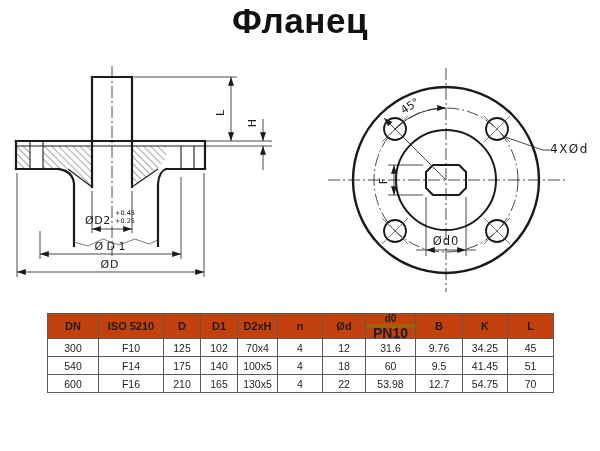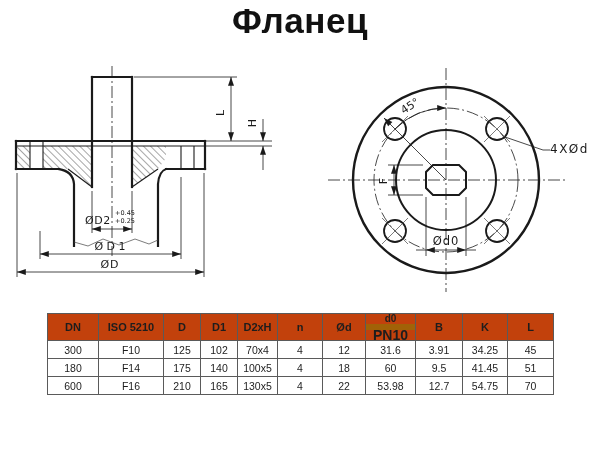--- a/index.html
+++ b/index.html
@@ -9,21 +9,21 @@
          font-size:35px;font-weight:bold;color:#111;letter-spacing:.5px;}
   .view{position:absolute;}
   #sectionView{left:0;top:60px;}
   #frontView{left:300px;top:60px;}
   table.spec{position:absolute;left:47px;top:313px;width:506px;border-collapse:collapse;
              table-layout:fixed;background:#fff;}
   table.spec th,table.spec td{border:1px solid #5a5a5a;text-align:center;vertical-align:middle;
              padding:0;color:#1d1d1d;overflow:hidden;}
   table.spec th{background:#c2410c;font-size:11px;font-weight:bold;height:21px;}
   table.spec td{font-size:10.5px;height:17px;}
-  .split-top{border-bottom:6px solid #a16207;line-height:10px;font-size:10px;}
+  .split-top{border-bottom:4px solid #a16207;line-height:10px;font-size:10px;}
   .split-bottom{line-height:10px;font-size:14px;}
   text{font-family:"DejaVu Sans",sans-serif;fill:#1a1a1a;}
 </style>
 </head>
 <body>
 
 <div class="stage">
 
   <div class="title">Фланец</div>
 
@@ -191,26 +191,26 @@
       <tbody>
         <tr>
           <td>300</td>
           <td>F10</td>
           <td>125</td>
           <td>102</td>
           <td>70x4</td>
           <td>4</td>
           <td>12</td>
           <td>31.6</td>
-          <td>3.91</td>
+          <td>9.76</td>
           <td>34.25</td>
           <td>45</td>
         </tr>
         <tr>
-          <td>180</td>
+          <td>540</td>
           <td>F14</td>
           <td>175</td>
           <td>140</td>
           <td>100x5</td>
           <td>4</td>
           <td>18</td>
           <td>60</td>
           <td>9.5</td>
           <td>41.45</td>
           <td>51</td>

